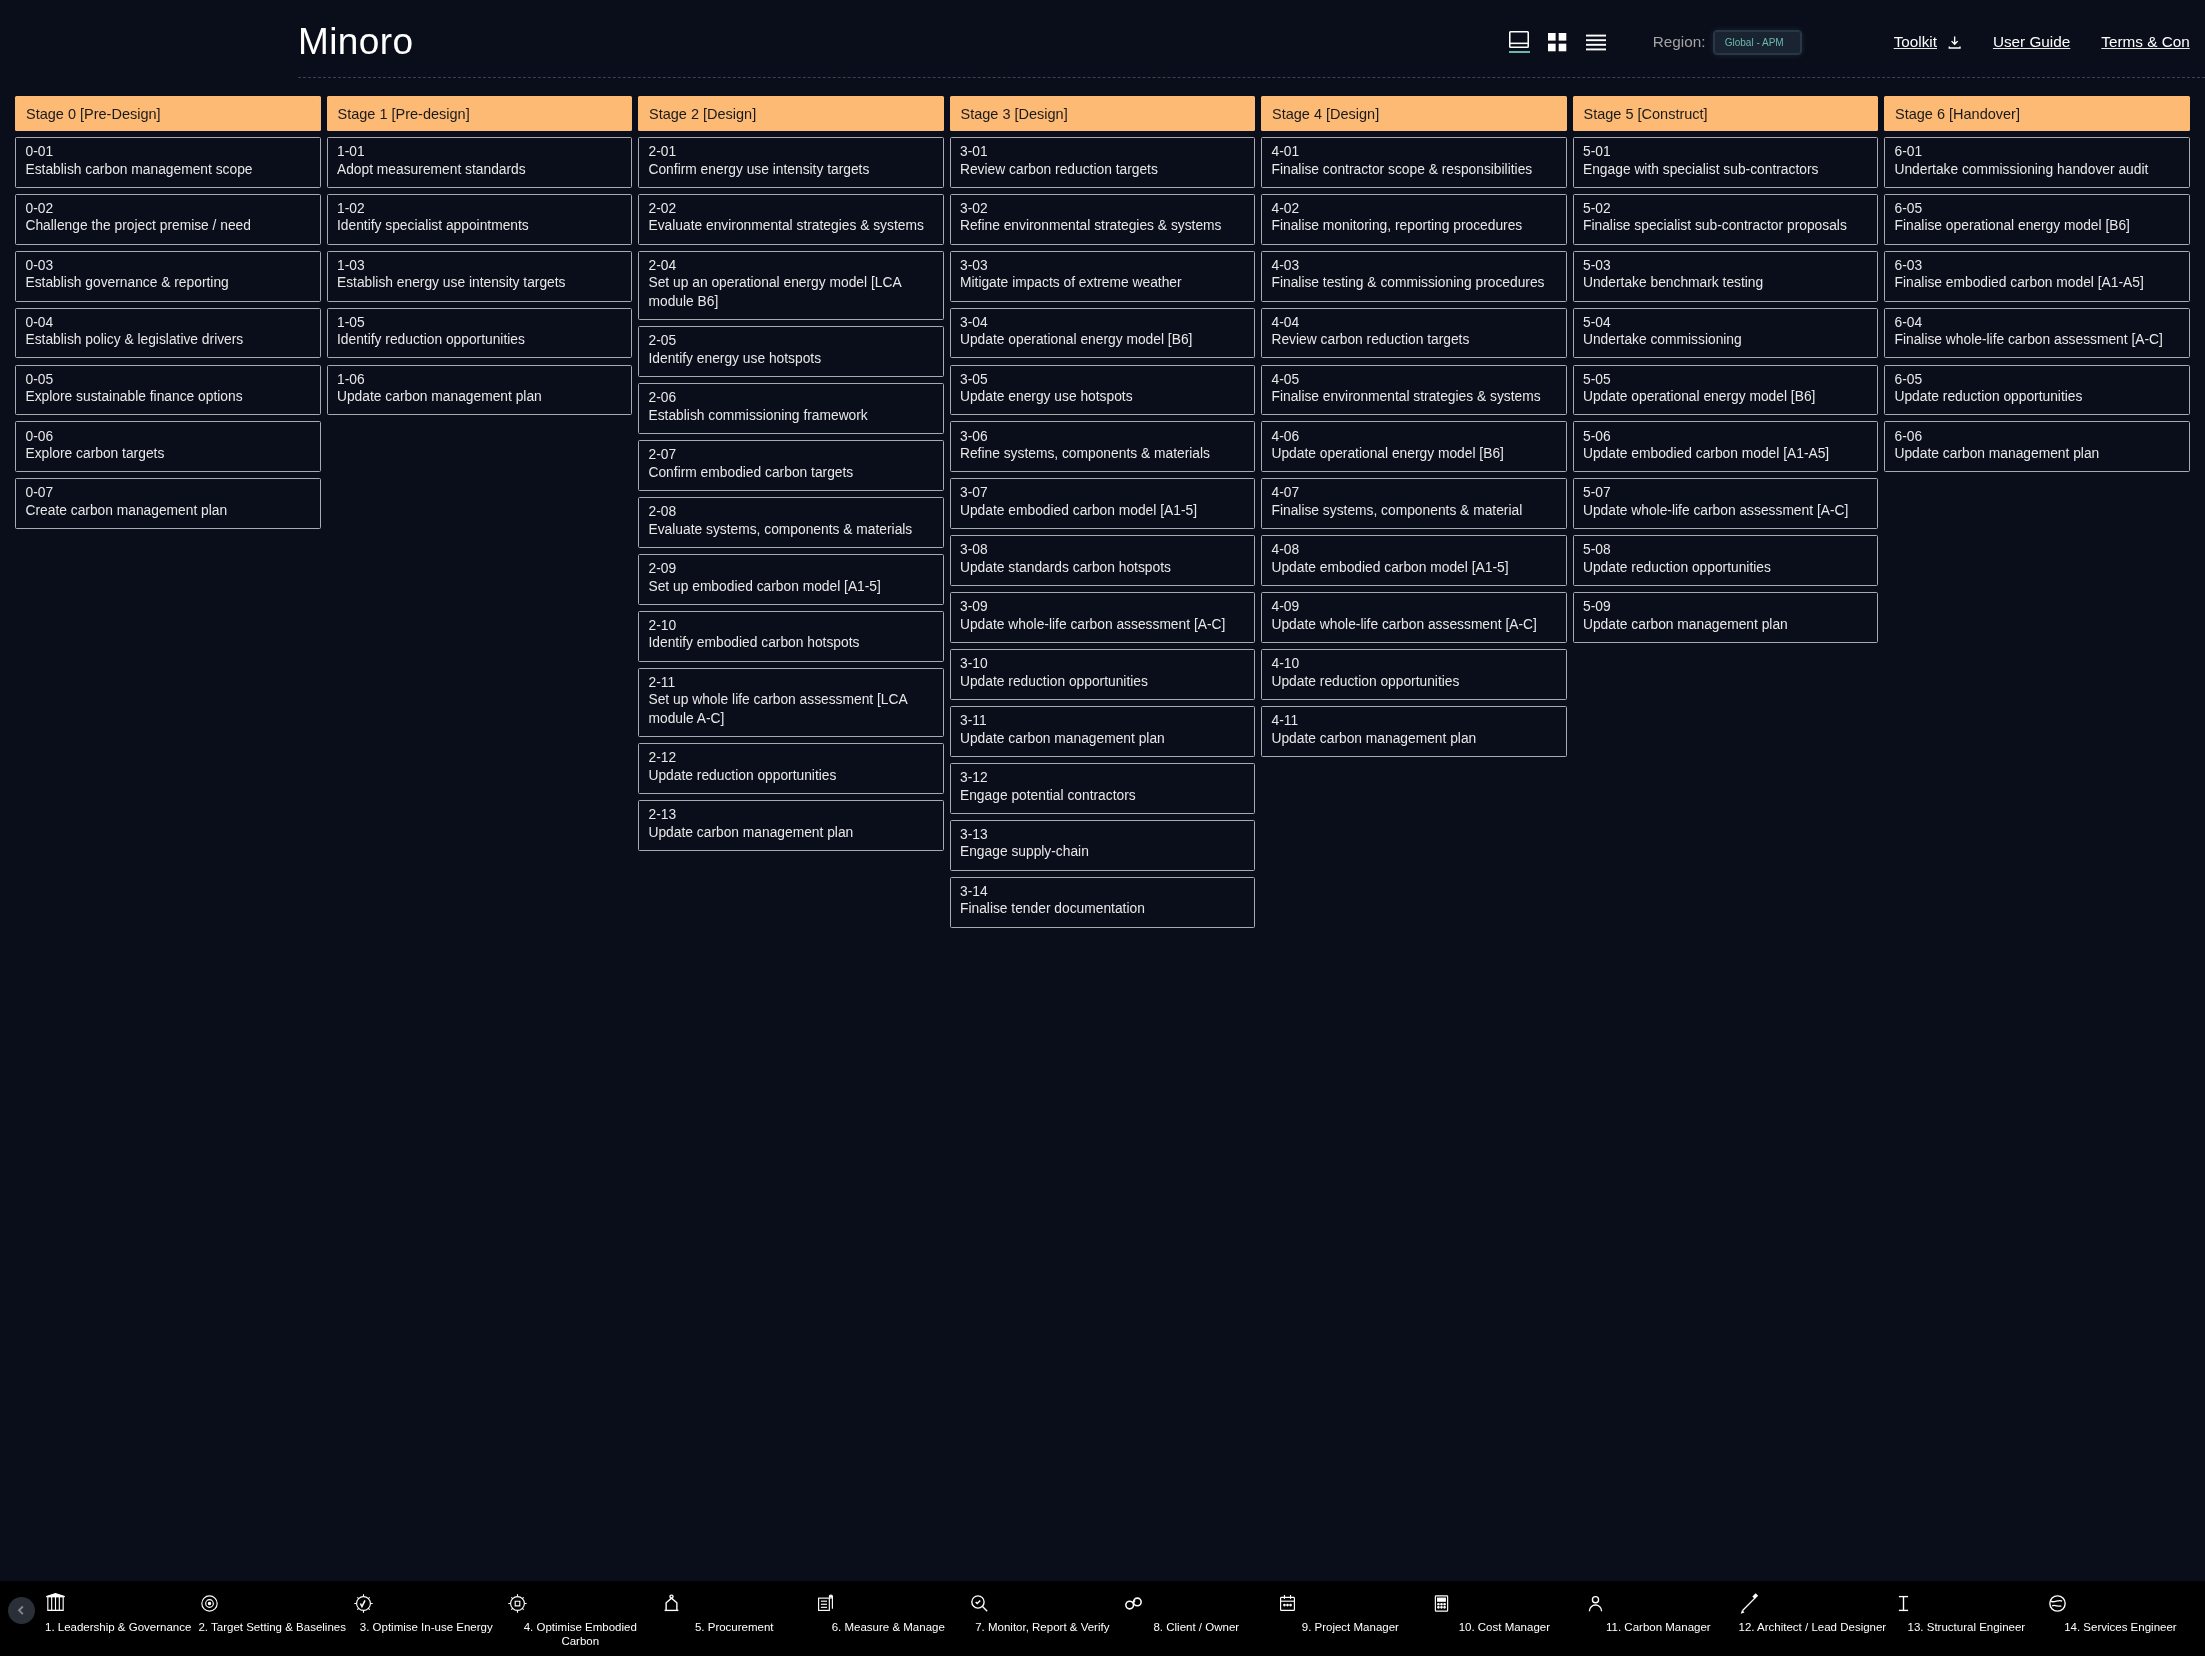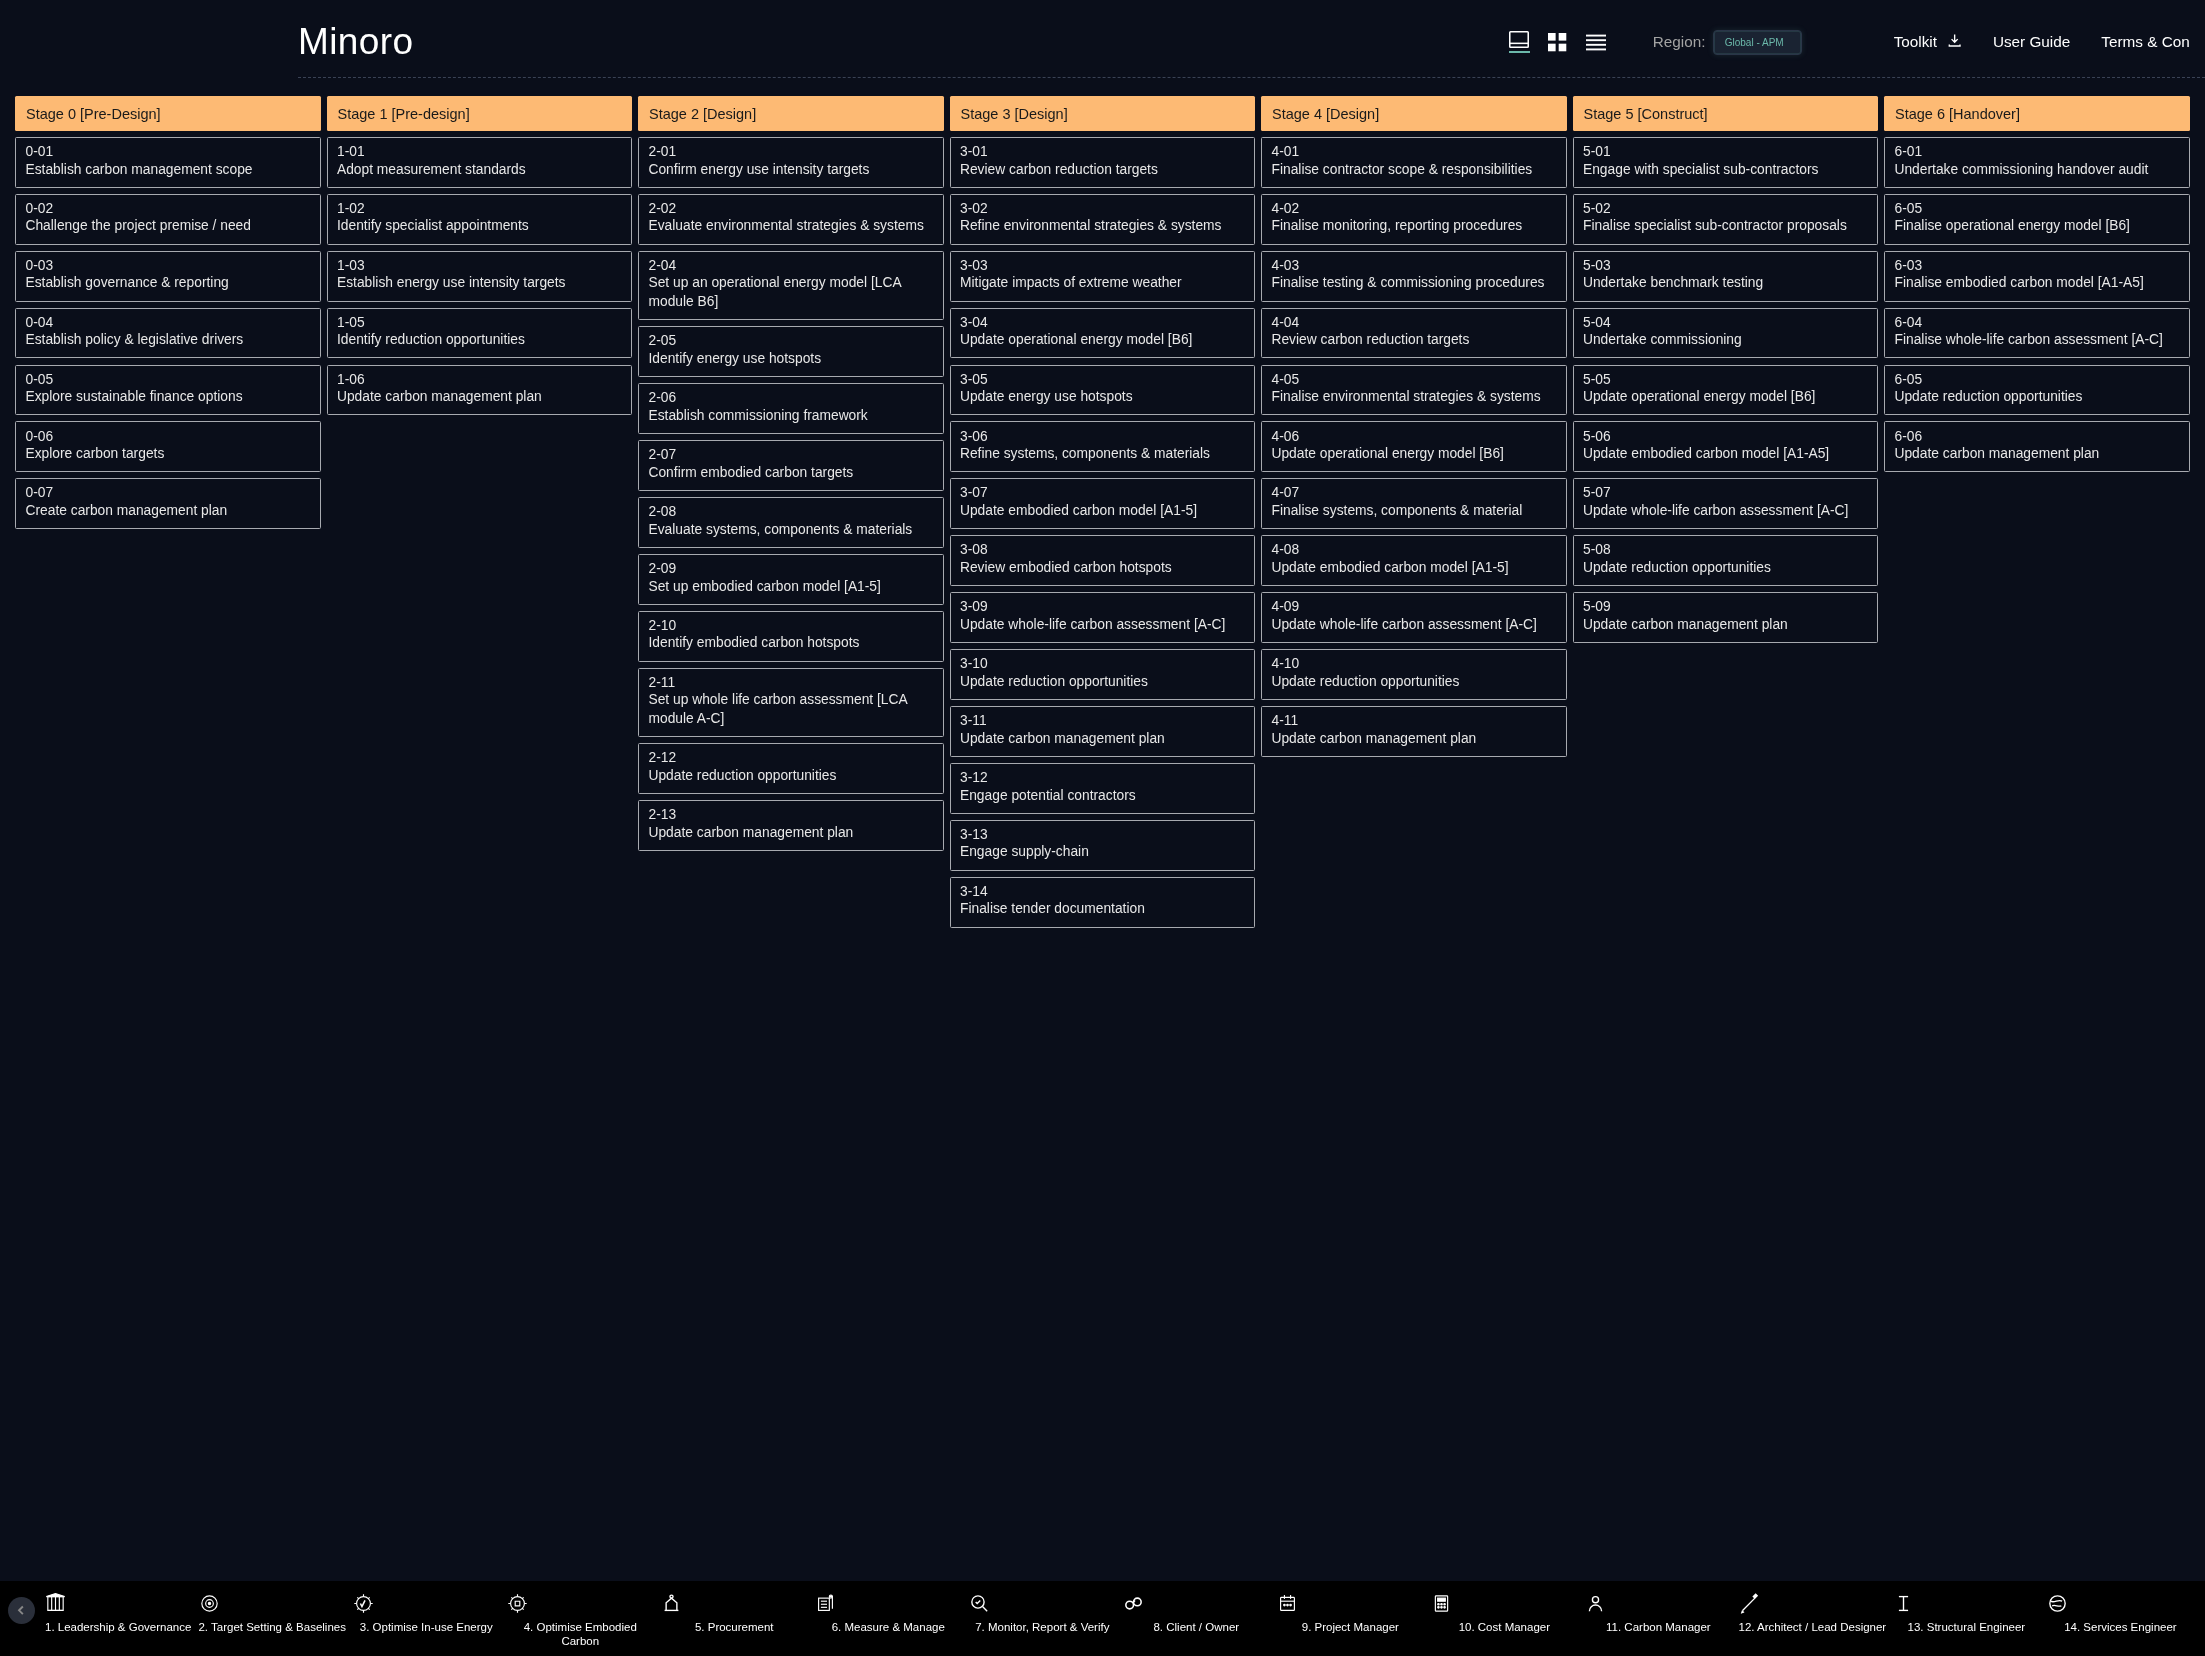--- a/index.html
+++ b/index.html
@@ -36,21 +36,21 @@
 .region-label { font-size: 15.3px; color: #a3a3a3; font-weight: 500; }
 .region-select {
   background: #1a2332;
   border: 0.8px solid #2a3548;
   border-radius: 4px;
   padding: 6.1px 17px 6.1px 10.7px;
   color: #6bb8aa;
   font-size: 10px;
   box-shadow: 0 0 6.1px rgba(107,184,170,0.15), inset 0 0 0 0.8px rgba(107,184,170,0.2);
 }
-.nav-links { display: flex; gap: 31px; align-items: flex-start; margin-right: 15.3px; }
+.nav-links { display: flex; gap: 31px; align-items: center; margin-right: 15.3px; text-decoration: underline; }
 .nav-link { color: #fff; font-size: 15.3px; font-weight: 400; white-space: nowrap; }
 .download-icon { width: 15.3px; height: 15.3px; display: inline-block; margin-left: -21.4px; }
 .divider {
   border: none;
   border-top: 1.5px dashed #3a4255;
   margin: 0 0 0 298px;
 }
 .board {
   display: flex;
   gap: 6.1px;
@@ -283,21 +283,21 @@
       <div class="card">
         <div class="card-code">3-06</div>
         <div class="card-title">Refine systems, components &amp; materials</div>
       </div>
       <div class="card">
         <div class="card-code">3-07</div>
         <div class="card-title">Update embodied carbon model [A1-5]</div>
       </div>
       <div class="card">
         <div class="card-code">3-08</div>
-        <div class="card-title">Review embodied carbon hotspots</div>
+        <div class="card-title">Update standards carbon hotspots</div>
       </div>
       <div class="card">
         <div class="card-code">3-09</div>
         <div class="card-title">Update whole-life carbon assessment [A-C]</div>
       </div>
       <div class="card">
         <div class="card-code">3-10</div>
         <div class="card-title">Update reduction opportunities</div>
       </div>
       <div class="card">

